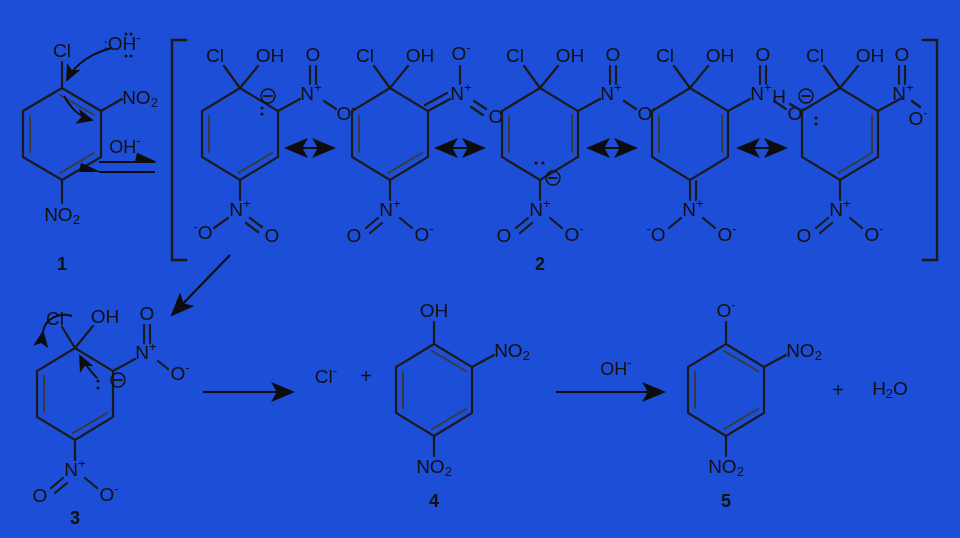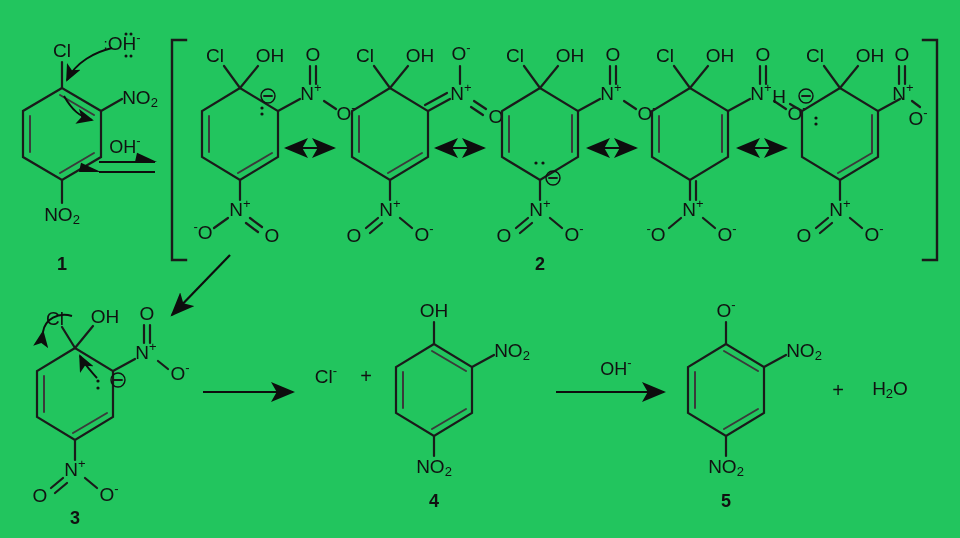--- a/index.html
+++ b/index.html
@@ -4,21 +4,21 @@
 <style>
   html, body {
     margin: 0;
     padding: 0;
     background: #ffffff;
   }
   #canvas {
     position: relative;
     width: 960px;
     height: 538px;
-    background: #22c55e;
+    background: #1d4ed8;
     font-family: "Liberation Sans", sans-serif;
     overflow: hidden;
   }
   svg.scheme {
     position: absolute;
     left: 0;
     top: 0;
     width: 960px;
     height: 538px;
   }

